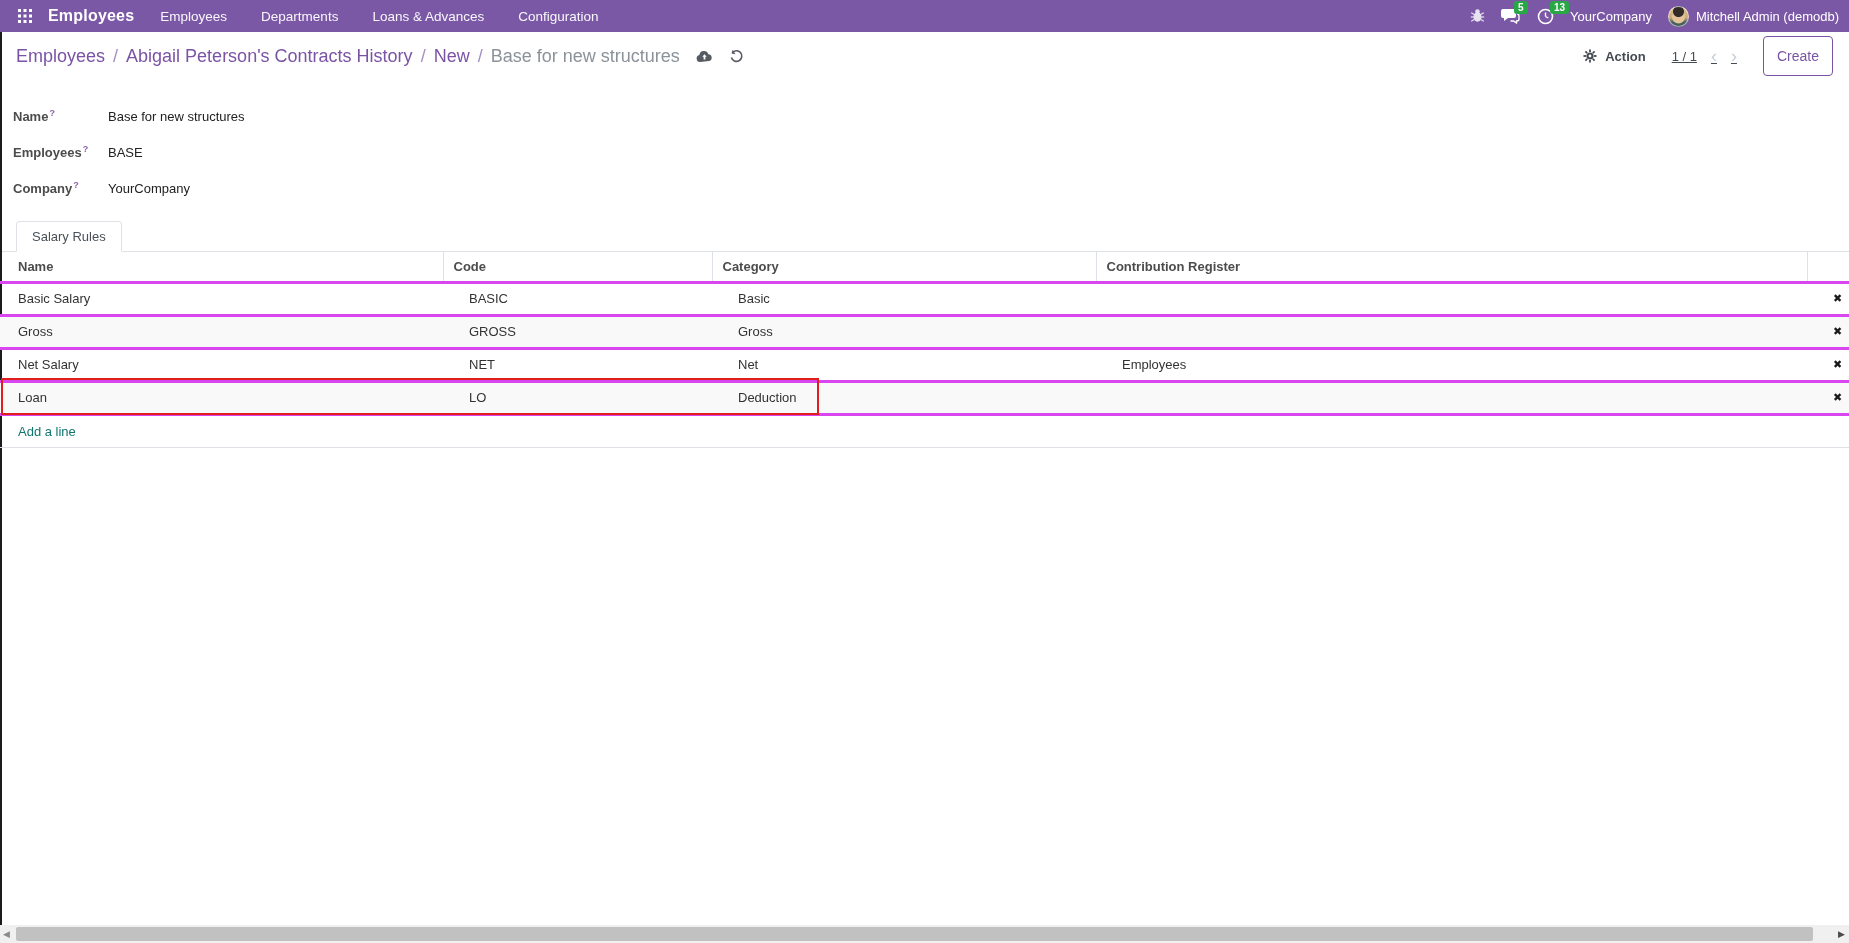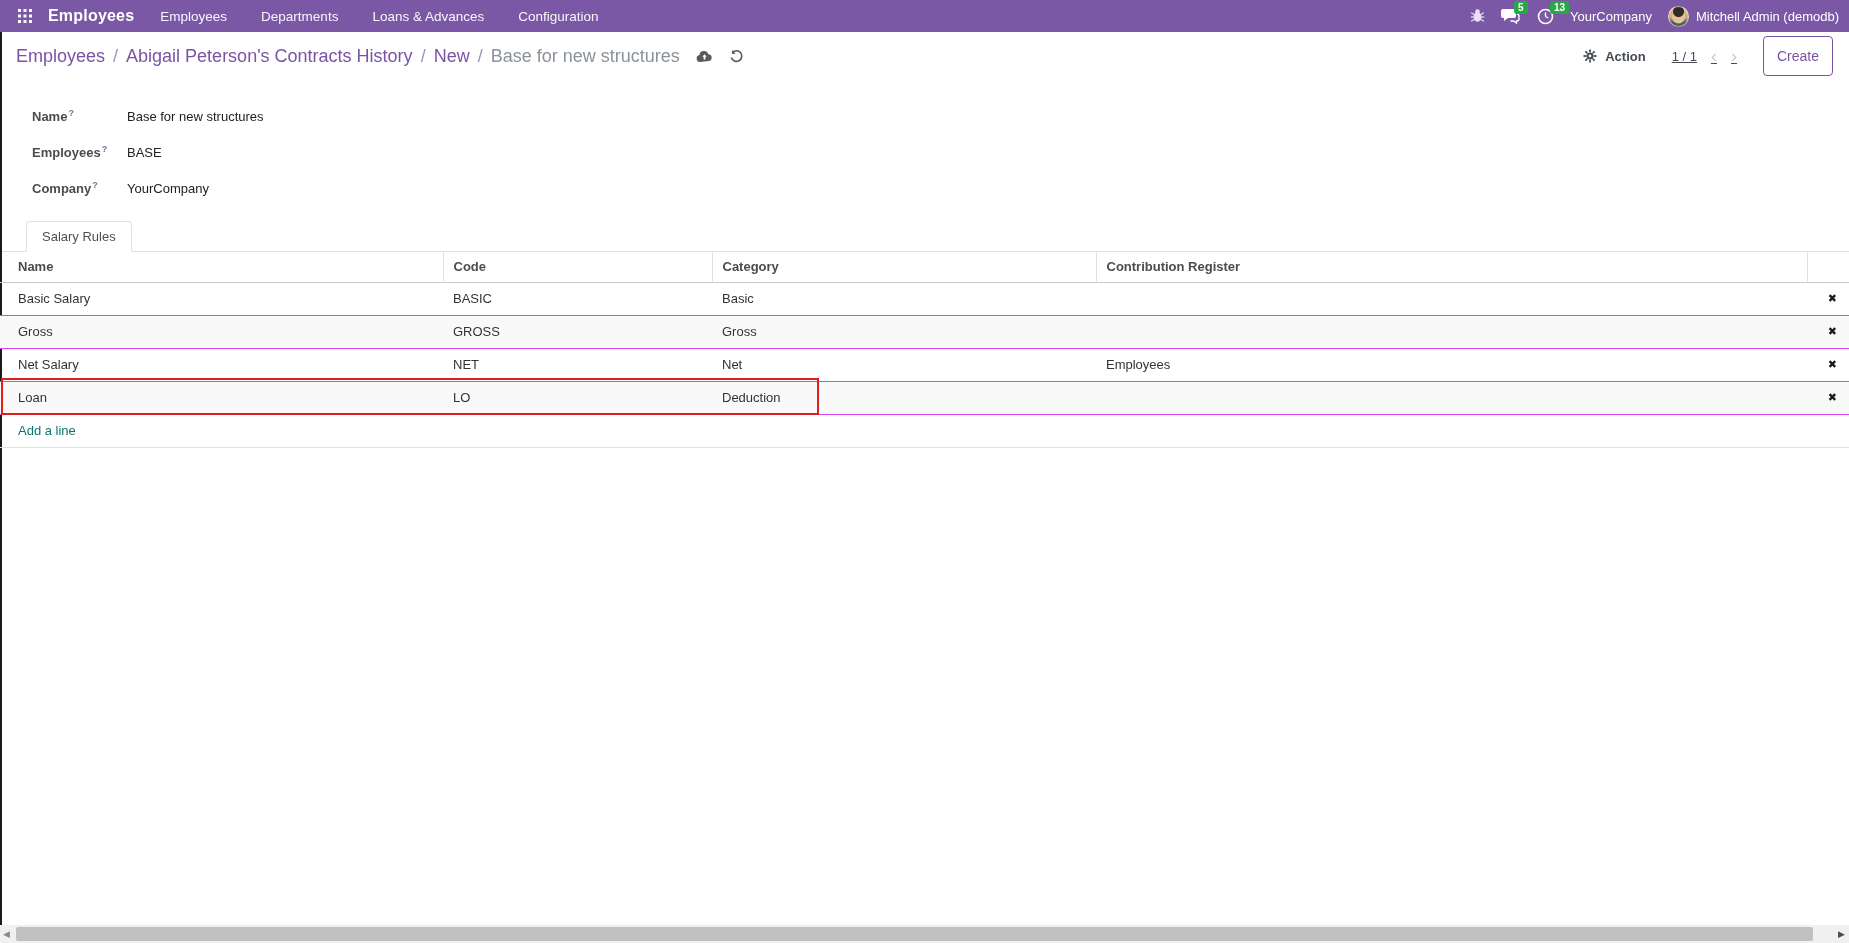--- a/index.html
+++ b/index.html
@@ -39,40 +39,40 @@
   .pager { display:flex; align-items:center; gap:14px; color:#454b52;text-decoration:underline; }
   .pager-val { font-size:13px; }
   .pager-arrow { color:#c9ced3; font-size:18px; line-height:1; cursor:pointer; }
   .create-btn { background:#fff; border:1px solid #7a53a5; color:#7a53a5; font-size:14px;
     padding:11px 13px; border-radius:4px; cursor:pointer; font-family:inherit; }
 
   
   .edge-line { position:absolute; left:0; top:32px; bottom:18px; width:2px; background:#1b1b1b; }
 
   
-  .sheet { padding:18px 0 0 32px; }
+  .sheet { padding:18px 0 0 13px; }
   .field-row { display:flex; align-items:center; height:36px; }
   .field-label { width:95px; font-weight:bold; color:#4c4c4c; }
   .help { font-size:9px; color:#8a5fa8; vertical-align:super; margin-left:1px; }
   .field-value { color:#222; }
 
   
-  .tab-nav { margin-top:14px; border-bottom:1px solid #dee2e6; padding-left:26px; }
+  .tab-nav { margin-top:14px; border-bottom:1px solid #dee2e6; padding-left:16px; }
   .tab { display:inline-block; padding:7px 15px; background:#fff; color:#495057;
     border:1px solid #dee2e6; border-bottom:1px solid #fff; border-radius:4px 4px 0 0;
     position:relative; top:1px; cursor:pointer; }
 
   
   .table-wrap { position:relative; }
   table { width:1849px; table-layout:fixed; border-collapse:collapse; border-bottom:1px solid #dee2e6; }
   th { text-align:left; font-weight:bold; color:#4c4c4c; height:30px; padding:0 10px;
     border-bottom:1px solid #c8ccd0; cursor:pointer; }
   th + th { border-left:1px solid #dee2e6; }
   th:first-child, td:first-child { padding-left:18px; }
-  td { height:33px; padding:0 10px; border-top:1px solid #d946ef; color:#333; cursor:pointer; }
+  td { height:33px; padding:0 26px; border-top:3px solid #d946ef; color:#333; cursor:pointer; }
   tbody tr:nth-child(even) { background:#f9f9f9; }
   .del-cell { text-align:right; padding-right:12px; font-size:11px; color:#1a1a1a; }
   .addline td { color:#0f766e; }
   .hl-box { position:absolute; left:1px; top:126px; width:818px; height:37px;
     border:2px solid #e01e1e; pointer-events:none; }
 
   
   .hscroll { position:absolute; left:0; right:0; bottom:0; height:18px; background:#f0f0f0; }
   .hthumb { position:absolute; left:16px; width:1797px; top:2px; bottom:2px;
     background:#c1c1c1; border-radius:2px; cursor:pointer; }

